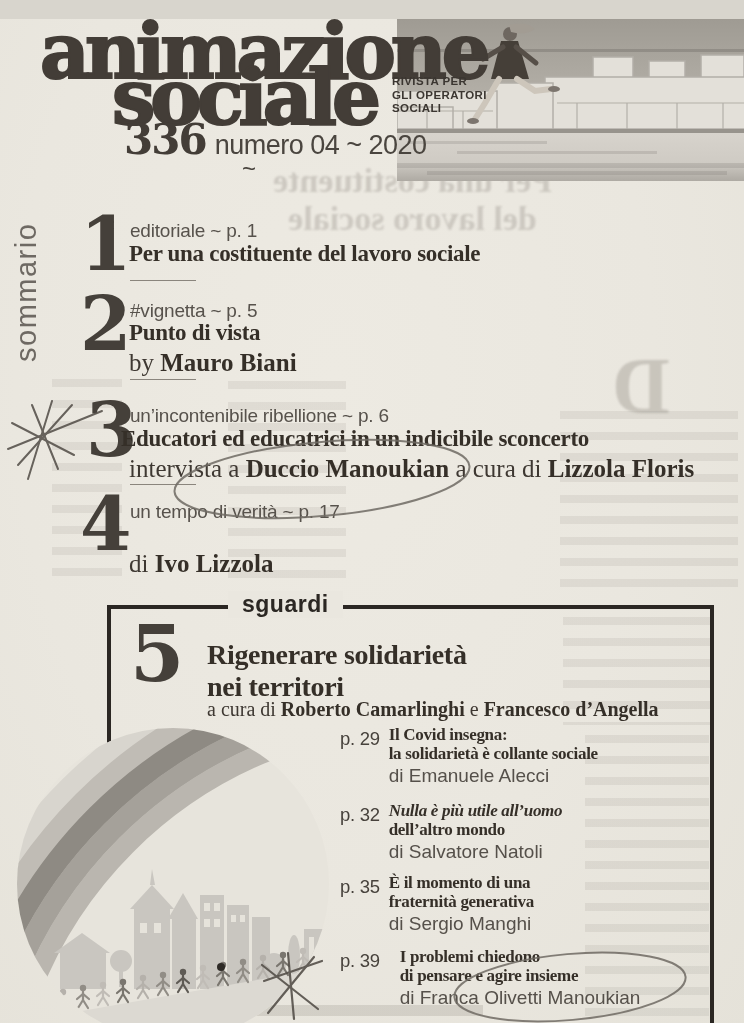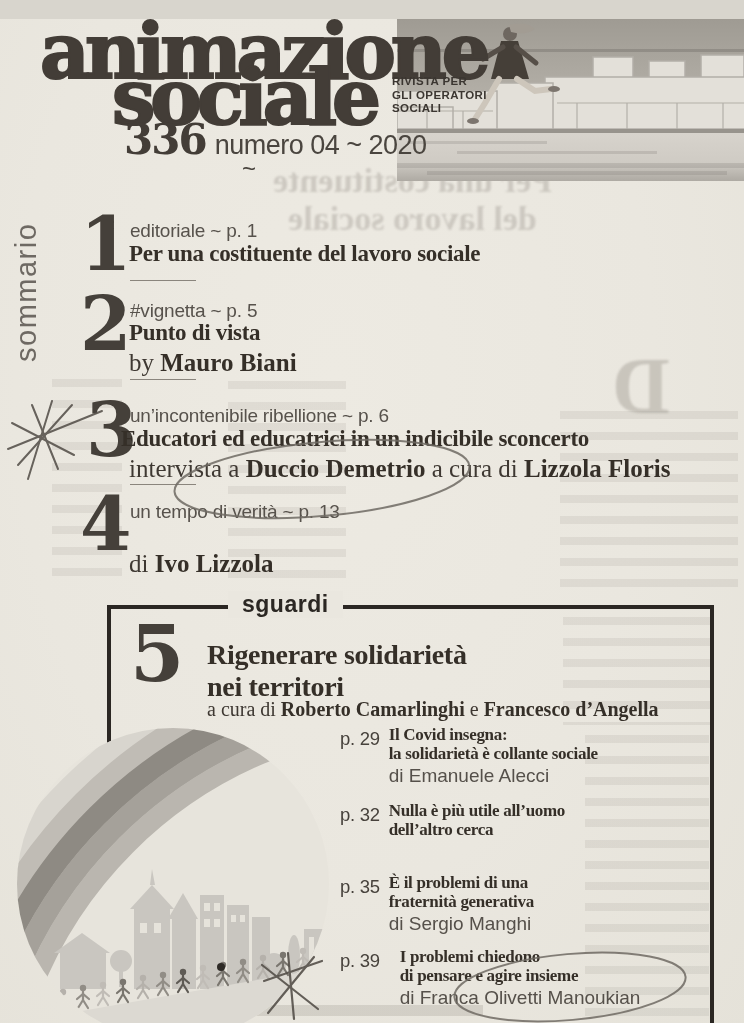--- a/index.html
+++ b/index.html
@@ -168,40 +168,40 @@
   <div class="toc-title serif" style="left:129px;top:301px;">Punto di vista</div>
   <div class="toc-by serif" style="left:129px;top:330px;">
     <span>by </span><b>Mauro Biani</b>
   </div>
   <div class="rule" style="left:130px;top:360px;"></div>
 
   <div class="toc-num fatserif" style="left:86px;top:378px;">3</div>
   <div class="eyebrow" style="left:130px;top:386px;">un’incontenibile ribellione ~ p. 6</div>
   <div class="toc-title serif" style="left:121px;top:407px;">Educatori ed educatrici in un indicibile sconcerto</div>
   <div class="toc-by serif" style="left:129px;top:436px;">
-    <span>intervista a </span><b>Duccio Demetrio</b><span> a cura di </span><b>Lizzola Floris</b>
+    <span>intervista a </span><b>Duccio Manoukian</b><span> a cura di </span><b>Lizzola Floris</b>
   </div>
   <div class="rule" style="left:130px;top:465px;"></div>
 
   <svg class="penmark" style="left:0;top:376px;" width="112" height="98" viewBox="0 0 112 98">
     <g stroke="#55504a" stroke-width="2" stroke-linecap="round" fill="none" opacity="0.88">
       <path d="M8,54 L102,16"></path>
         <path d="M32,10 L58,74"></path>
         <path d="M52,6 L28,84"></path>
       <path d="M12,28 L74,60"></path>
         <path d="M72,10 L18,70"></path>
     </g>
   </svg>
 
   <svg class="penmark" style="left:166px;top:412px;" width="312" height="96" viewBox="0 0 312 96">
     <ellipse cx="156" cy="48" rx="148" ry="37" fill="none" stroke="#6f6a63" stroke-width="2" transform="rotate(-5 156 48)" opacity="0.85"></ellipse>
   </svg>
 
   <div class="toc-num fatserif" style="left:80px;top:472px;">4</div>
-  <div class="eyebrow" style="left:130px;top:482px;">un tempo di verità ~ p. 13</div>
+  <div class="eyebrow" style="left:130px;top:482px;">un tempo di verità ~ p. 17</div>
   <div class="toc-by serif" style="left:129px;top:531px;">
     <span>di </span><b>Ivo Lizzola</b>
   </div>
 
   <div class="sg-box"></div>
   <div class="sg-label">sguardi</div>
   <div class="sg-num fatserif">5</div>
   <div class="sg-title serif">
     <div>Rigenerare solidarietà</div>
     <div>nei territori</div>
@@ -218,31 +218,32 @@
         <span style="display:block;">la solidarietà è collante sociale</span>
       </span>
       <span class="sg-art-author" style="display:block;">di Emanuele Alecci</span>
     </span>
   </div>
 
   <div class="sg-article" style="left:340px;top:782px;">
     <span class="sg-page">p. 32</span>
     <span>
       <span class="sg-art-title" style="display:block;">
-        <span style="display:block;">Nulla è più utile all’uomo</span>
-        <span style="display:block;">dell’altro cerca</span>
+        <span style="display:block;font-style:italic;">Nulla è più utile all’uomo</span>
+        <span style="display:block;">dell’altro mondo</span>
       </span>
+      <span class="sg-art-author" style="display:block;">di Salvatore Natoli</span>
     </span>
   </div>
 
   <div class="sg-article" style="left:340px;top:854px;">
     <span class="sg-page">p. 35</span>
     <span>
       <span class="sg-art-title" style="display:block;">
-        <span style="display:block;">È il problemi di una</span>
+        <span style="display:block;">È il momento di una</span>
         <span style="display:block;">fraternità generativa</span>
       </span>
       <span class="sg-art-author" style="display:block;">di Sergio Manghi</span>
     </span>
   </div>
 
   <div class="sg-article" style="left:340px;top:928px;gap:20px;">
     <span class="sg-page">p. 39</span>
     <span>
       <span class="sg-art-title" style="display:block;">

